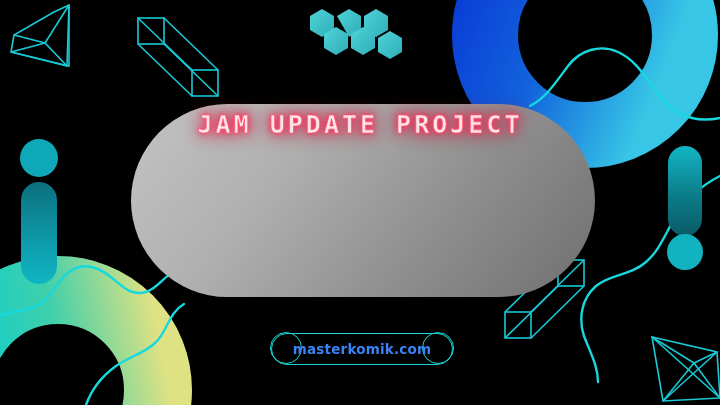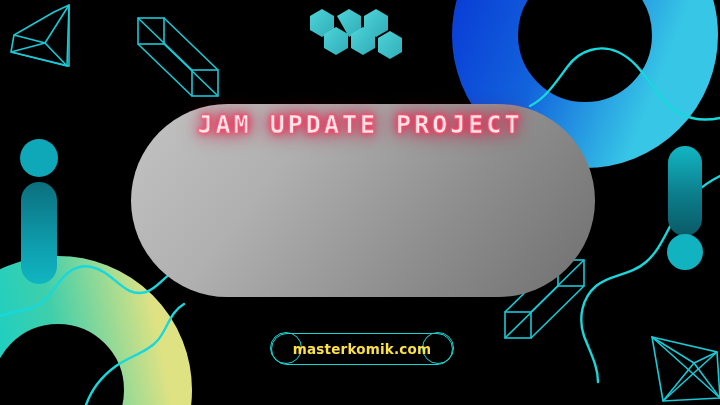--- a/index.html
+++ b/index.html
@@ -107,21 +107,21 @@
   #url-text {
     position: absolute;
     inset: 0;
     display: flex;
     align-items: center;
     justify-content: center;
     font-family: "DejaVu Sans", sans-serif;
     font-size: 13.5px;
     font-weight: 700;
     letter-spacing: 0.2px;
-    color: #fde047;
+    color: #3b82f6;
   }
 </style>
 </head>
 <body>
 
 <div id="poster">
 
   <svg id="bg-layer" viewBox="0 0 720 405" xmlns="http://www.w3.org/2000/svg">
     <defs>
       <linearGradient id="gradBlueRing" x1="0" y1="0" x2="1" y2="0.4">

